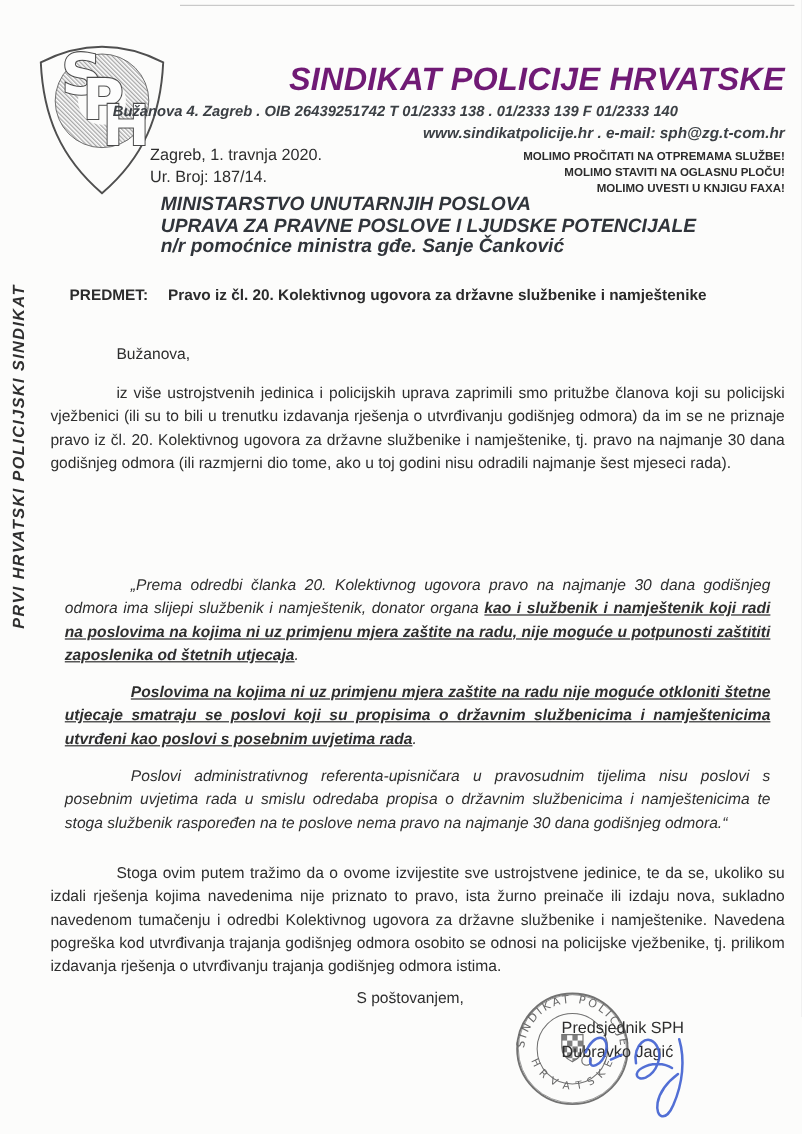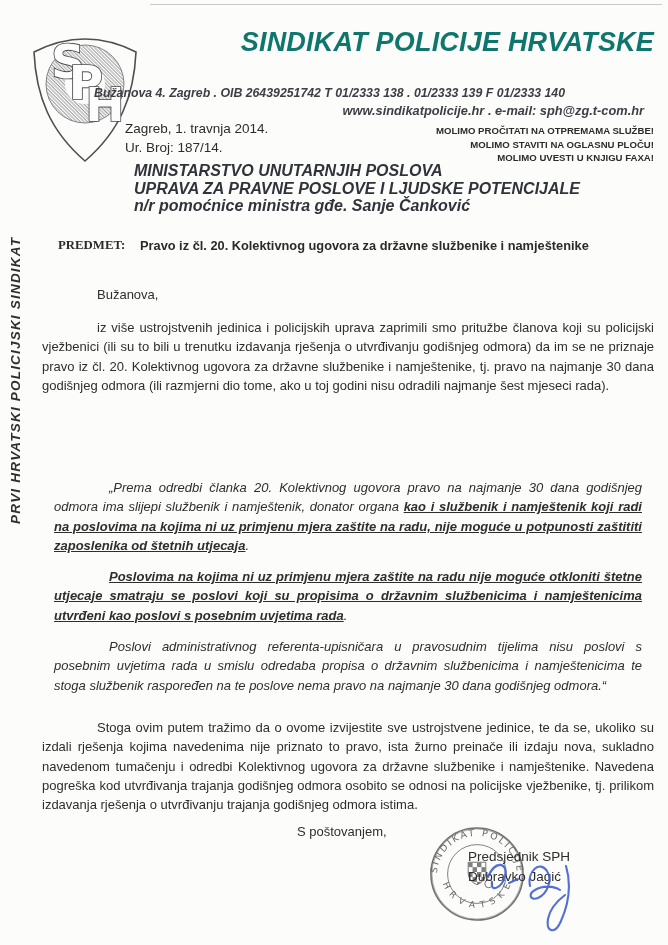--- a/index.html
+++ b/index.html
@@ -10,35 +10,35 @@
     color:#2e2e2e;
   }
   .scanline{position:absolute;top:4px;left:150px;width:512px;height:1px;background:#c9c9c9;}
   .side-text{
     position:absolute;left:8px;top:152px;height:372px;
     writing-mode:vertical-rl;transform:rotate(180deg);
     font-style:italic;font-weight:600;font-size:13.5px;letter-spacing:1.2px;
     color:#2f2f2f;white-space:nowrap;
   }
   .org-title{
-    position:absolute;right:14px;top:27px;width:520px;text-align:right;
-    font-size:27px;font-weight:bold;font-style:italic;color:#0f766e;letter-spacing:0.2px;
+    position:absolute;right:14px;top:51px;width:520px;text-align:right;
+    font-size:27px;font-weight:bold;font-style:italic;color:#701a75;letter-spacing:0.2px;
   }
   .addr1{position:absolute;right:14px;top:86px;width:560px;
     font-size:12.3px;font-style:italic;font-weight:600;color:#3c4045;}
-  .addr2{position:absolute;right:24px;top:103px;width:560px;text-align:right;
+  .addr2{position:absolute;right:14px;top:103px;width:560px;text-align:right;
     font-size:12.8px;font-style:italic;font-weight:600;color:#3c4045;}
   .date-block{position:absolute;left:125px;top:119px;font-size:13.5px;line-height:19px;color:#2d2d2d;}
   .notices{position:absolute;right:14px;top:124px;width:400px;text-align:right;
     font-size:9.6px;font-weight:bold;line-height:13.5px;color:#2c2c2c;}
   .recipient{position:absolute;right:14px;top:162px;width:520px;text-align:left;
     font-size:16px;font-weight:bold;font-style:italic;line-height:17.5px;color:#30343a;}
   .subject-row{position:absolute;left:58px;top:238px;width:596px;display:flex;
     font-size:12.8px;font-weight:bold;color:#2b2b2b;}
-  .subject-row .lbl{width:82px;flex:none;font-family:Liberation Serif, serif;}
+  .subject-row .lbl{width:82px;flex:none;}
   .body-par{position:absolute;left:42px;width:612px;font-size:13px;line-height:19.3px;
     text-align:justify;color:#2e2e2e;}
   .indent{text-indent:55px;}
   .salutation{position:absolute;left:97px;top:287px;font-size:13px;color:#2e2e2e;}
   .quote{font-style:italic;}
   .quote p{margin:12px;text-indent:55px;text-align:justify;}
   .emph{font-weight:bold;text-decoration:underline;}
   .closing{position:absolute;left:297px;top:824px;font-size:13px;color:#2e2e2e;}
   .sig-block{position:absolute;left:468px;top:847px;font-size:13.5px;line-height:20px;
     color:#2d2d2d;z-index:3;}
@@ -70,21 +70,21 @@
     </g>
   </svg>
 
   <div class="side-text">PRVI HRVATSKI POLICIJSKI SINDIKAT</div>
 
   <div class="org-title">SINDIKAT POLICIJE HRVATSKE</div>
   <div class="addr1">Bužanova 4. Zagreb . OIB 26439251742   T 01/2333 138 . 01/2333 139   F 01/2333 140</div>
   <div class="addr2">www.sindikatpolicije.hr . e-mail: sph@zg.t-com.hr</div>
 
   <div class="date-block">
-    <div>Zagreb, 1. travnja 2014.</div>
+    <div>Zagreb, 1. travnja 2020.</div>
     <div>Ur. Broj: 187/14.</div>
   </div>
 
   <div class="notices">
     <div>MOLIMO PROČITATI NA OTPREMAMA SLUŽBE!</div>
     <div>MOLIMO STAVITI NA OGLASNU PLOČU!</div>
     <div>MOLIMO UVESTI U KNJIGU FAXA!</div>
   </div>
 
   <div class="recipient">

